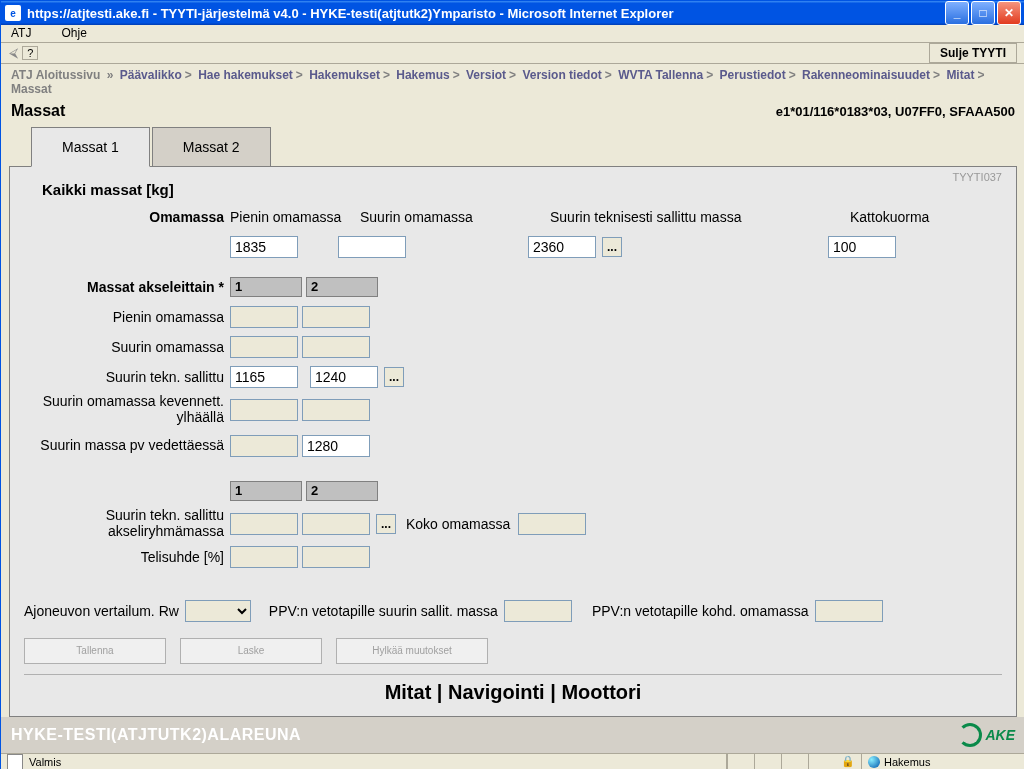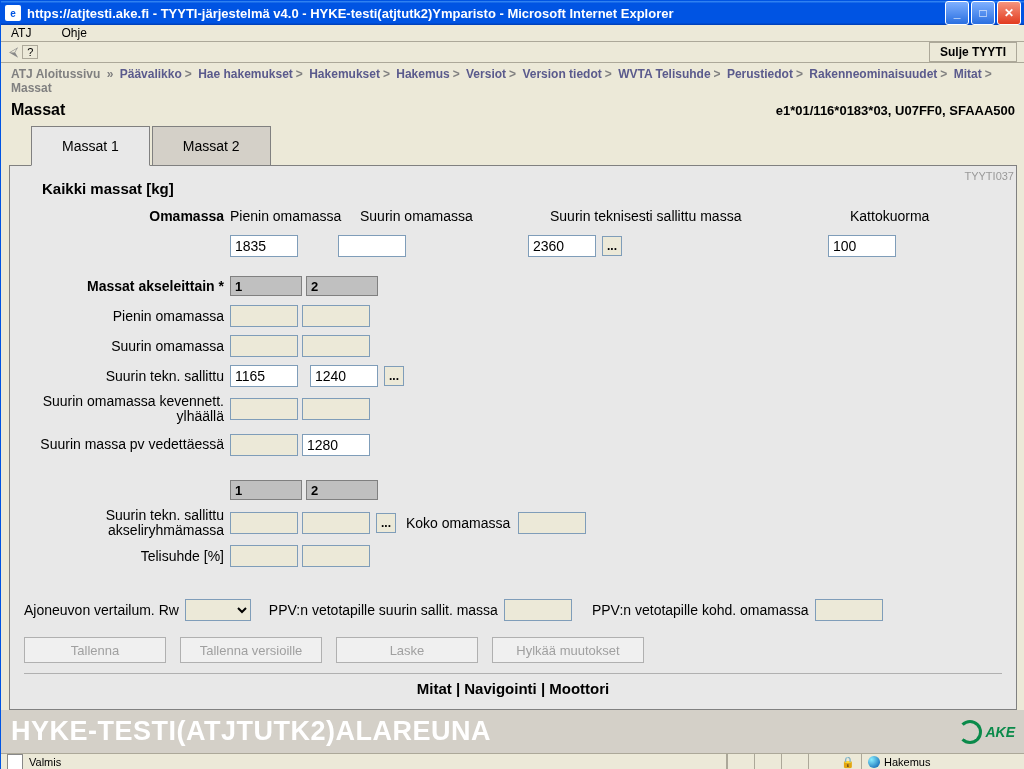--- a/index.html
+++ b/index.html
@@ -21,42 +21,42 @@
   .breadcrumb .sep{color:#808080;font-weight:bold;margin:0 3px}
   .breadcrumb .current{color:#808080;font-weight:bold}
   .header-row{display:flex;padding:2px 10px 6px 10px;align-items:baseline}
   .header-row h2{margin:0;font-size:16px;font-weight:bold;color:#000}
   .header-row .spacer{flex:1}
   .header-row .code{font-size:13px;font-weight:bold;color:#000}
   .tabs{display:flex;padding-left:30px;position:relative;z-index:2}
   .tab{border:1px solid #808080;padding:11px 30px;font-size:14px;background:#d4d0c8;margin-right:2px;position:relative;top:1px}
   .tab.active{background:#e8e8e8;border-bottom:1px solid #e8e8e8}
   .panel{flex:1;margin:0 8px 0 8px;background:#e8e8e8;border:1px solid #808080;padding:8px 14px;position:relative;display:flex;flex-direction:column}
-  .panel-code{position:absolute;top:4px;right:2px;color:#999;font-size:11px}
+  .panel-code{position:absolute;top:4px;right:14px;color:#999;font-size:11px}
   .section-title{font-size:15px;font-weight:bold;margin:6px 0 4px 18px}
   .row{display:flex;align-items:center;min-height:30px}
   .row .label{width:200px;text-align:right;padding-right:6px;font-size:14px;color:#000}
   .row .label.bold{font-weight:bold}
   .collabel{font-size:14px;color:#000}
   input.txt{width:58px;height:20px;border:1px solid #7f9db9;background:#fff;font-size:14px;padding:0 4px;font-family:inherit}
   input.txt.ro{background:#ece9d8}
   .colhead{width:62px;background:#c0c0c0;border:1px solid #808080;text-align:left;padding:0 4px;font-size:13px;font-weight:bold;height:18px;display:inline-flex;align-items:center;margin-right:4px}
   .dots{width:20px;height:20px;border:1px solid #7f9db9;background:#ece9d8;display:inline-flex;align-items:center;justify-content:center;font-weight:bold;font-size:12px;margin-left:6px}
   select.combo{width:66px;height:22px;border:1px solid #7f9db9;background:#ece9d8;font-family:inherit}
   .bottom-form{margin-top:28px;display:flex;align-items:center;font-size:14px}
   .btn-row{margin-top:16px;display:flex;gap:14px}
-  .wbtn{border:1px solid #b0b0b0;background:#f0f0f0;color:#a0a0a0;font-size:13px;height:24px;display:flex;align-items:center;justify-content:center}
+  .wbtn{border:1px solid #b0b0b0;background:#f0f0f0;color:#a0a0a0;font-size:10px;height:24px;display:flex;align-items:center;justify-content:center}
   .wbtn.w1{width:140px}
   .wbtn.w2{width:140px}
   .wbtn.w3{width:140px}
   .wbtn.w4{width:150px}
   .panel hr{border:none;border-top:1px solid #b0b0b0;margin:10px 0 2px 0}
-  .navlinks{text-align:center;font-size:15px;font-weight:bold;padding:4px 0}
+  .navlinks{text-align:center;font-size:20px;font-weight:bold;padding:4px 0}
   .footer-env{display:flex;align-items:center;padding:6px 10px;background:#d4d0c8}
-  .footer-env .envtxt{font-size:27px;font-weight:bold;color:#fff;letter-spacing:0.5px}
+  .footer-env .envtxt{font-size:16px;font-weight:bold;color:#fff;letter-spacing:0.5px}
   .footer-env .spacer{flex:1}
   .ake-logo{color:#0a8a4a;font-weight:bold;font-size:14px;font-style:italic;display:flex;align-items:center}
   .ake-logo .swirl{width:18px;height:18px;border:3px solid #0a8a4a;border-radius:50%;border-left-color:transparent;margin-right:3px}
   .statusbar{height:22px;background:#ece9d8;border-top:1px solid #aca899;display:flex;align-items:center;font-size:11px}
   .statusbar .cell{border-right:1px solid #aca899;height:100%;display:flex;align-items:center;padding:0 6px}
   .statusbar .pageicon{width:14px;height:14px;background:#fff;border:1px solid #888;margin-right:6px}
   .statusbar .smallcell{width:26px;border-left:1px solid #aca899;height:100%}
   .statusbar .lock{color:#b8860b}
   .statusbar .globe{width:12px;height:12px;border-radius:50%;background:radial-gradient(circle at 30% 30%,#8ef,#05a);display:inline-block;margin-right:4px}
 </style>
@@ -88,21 +88,21 @@
 
   <div class="breadcrumb">
     <a style="color:#808080">ATJ Aloitussivu</a>
     <span class="sep">»</span>
     <a>Päävalikko</a><span class="sep">&gt;</span>
     <a>Hae hakemukset</a><span class="sep">&gt;</span>
     <a>Hakemukset</a><span class="sep">&gt;</span>
     <a>Hakemus</a><span class="sep">&gt;</span>
     <a>Versiot</a><span class="sep">&gt;</span>
     <a>Version tiedot</a><span class="sep">&gt;</span>
-    <a>WVTA Telisuhde</a><span class="sep">&gt;</span>
+    <a>WVTA Tallenna</a><span class="sep">&gt;</span>
     <a>Perustiedot</a><span class="sep">&gt;</span>
     <a>Rakenneominaisuudet</a><span class="sep">&gt;</span>
     <a>Mitat</a><span class="sep">&gt;</span>
     <span class="current">Massat</span>
   </div>
 
   <div class="header-row">
     <h2>Massat</h2>
     <span class="spacer"></span>
     <span class="code">e1*01/116*0183*03, U07FF0, SFAAA500</span>
@@ -194,21 +194,20 @@
       <span>Ajoneuvon vertailum. Rw</span>
       <select class="combo" style="margin:0 18px 0 6px"></select>
       <span>PPV:n vetotapille suurin sallit. massa</span>
       <input class="txt ro" style="margin: 0px 20px 0px 6px;" value="">
       <span>PPV:n vetotapille kohd. omamassa</span>
       <input class="txt ro" style="margin-left: 6px;" value="">
     </div>
 
     <div class="btn-row">
       <div class="wbtn w1">Tallenna</div>
-      <div class="wbtn w2">Tallenna versioille</div>
       <div class="wbtn w3">Laske</div>
       <div class="wbtn w4">Hylkää muutokset</div>
     </div>
 
     <hr>
     <div class="navlinks">Mitat | Navigointi | Moottori</div>
   </div>
 
   <div class="footer-env">
     <span class="envtxt">HYKE-TESTI(ATJTUTK2)ALAREUNA</span>

